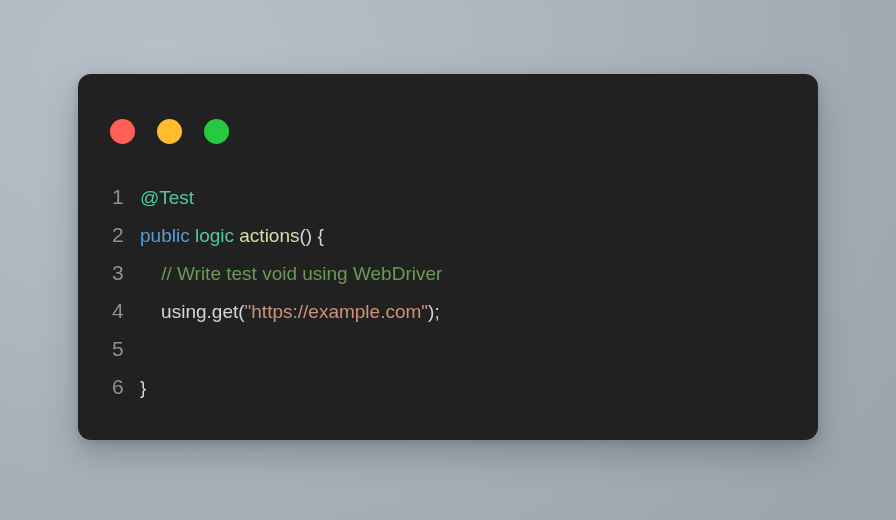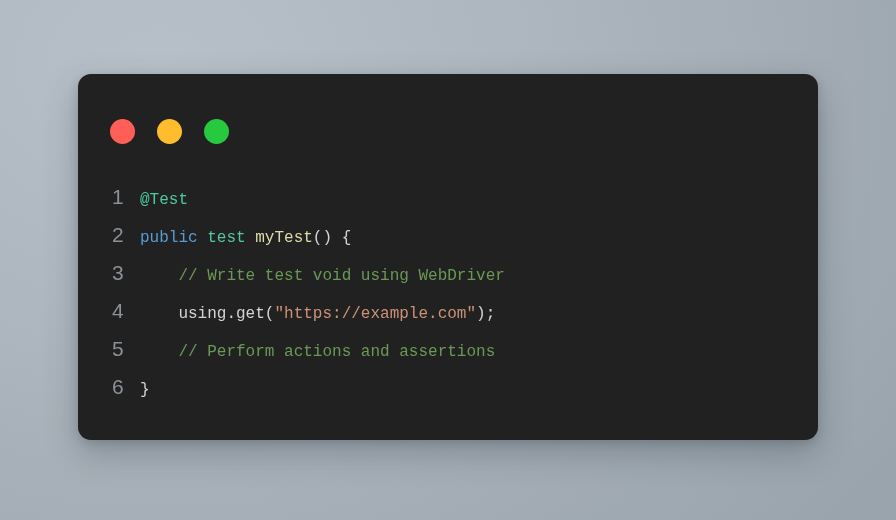--- a/index.html
+++ b/index.html
@@ -80,22 +80,22 @@
     box-sizing: border-box;
     color: #8a9199;
     font-family: "Liberation Sans", sans-serif;
     font-size: 21px;
     line-height: 38px;
     -webkit-user-select: none;
     user-select: none;
   }
 
   .linecode {
-    font-family: Liberation Mono, monospace;
-    font-size: 16px;
+    font-family: Liberation Sans, sans-serif;
+    font-size: 19px;
     line-height: 38px;
     letter-spacing: 0px;
     white-space: pre;
     color: #d4d4d4;
   }
 
   
   .tok-plain     { color: #d4d4d4; }
   .tok-annotation{ color: #4ec9a0; }
   .tok-keyword   { color: #569cd6; margin-top: 40px; }
@@ -117,33 +117,32 @@
       <span class="dot" style="background: rgb(39, 201, 63);"></span>
     </div>
 
     <div id="code-body">
         <div class="code-line">
           <span class="lineno">1</span>
           <span class="linecode"><span class="tok-annotation">@Test</span></span>
         </div>
         <div class="code-line">
           <span class="lineno">2</span>
-          <span class="linecode"><span class="tok-keyword">public</span><span class="tok-plain"> </span><span class="tok-type">test</span><span class="tok-plain"> </span><span class="tok-function">myTest</span><span class="tok-plain">() {</span></span>
+          <span class="linecode"><span class="tok-keyword">public</span><span class="tok-plain"> </span><span class="tok-type">logic</span><span class="tok-plain"> </span><span class="tok-function">actions</span><span class="tok-plain">() {</span></span>
         </div>
         <div class="code-line">
           <span class="lineno">3</span>
           <span class="linecode"><span class="tok-plain">    </span><span class="tok-comment">// Write test void using WebDriver</span></span>
         </div>
         <div class="code-line">
           <span class="lineno">4</span>
           <span class="linecode"><span class="tok-plain">    using.get(</span><span class="tok-string">"https://example.com"</span><span class="tok-plain">);</span></span>
         </div>
         <div class="code-line">
           <span class="lineno">5</span>
-          <span class="linecode"><span class="tok-plain">    </span><span class="tok-comment">// Perform actions and assertions</span></span>
         </div>
         <div class="code-line">
           <span class="lineno">6</span>
           <span class="linecode"><span class="tok-plain">}</span></span>
         </div>
       </div>
 
   </div>
 
 </div>

